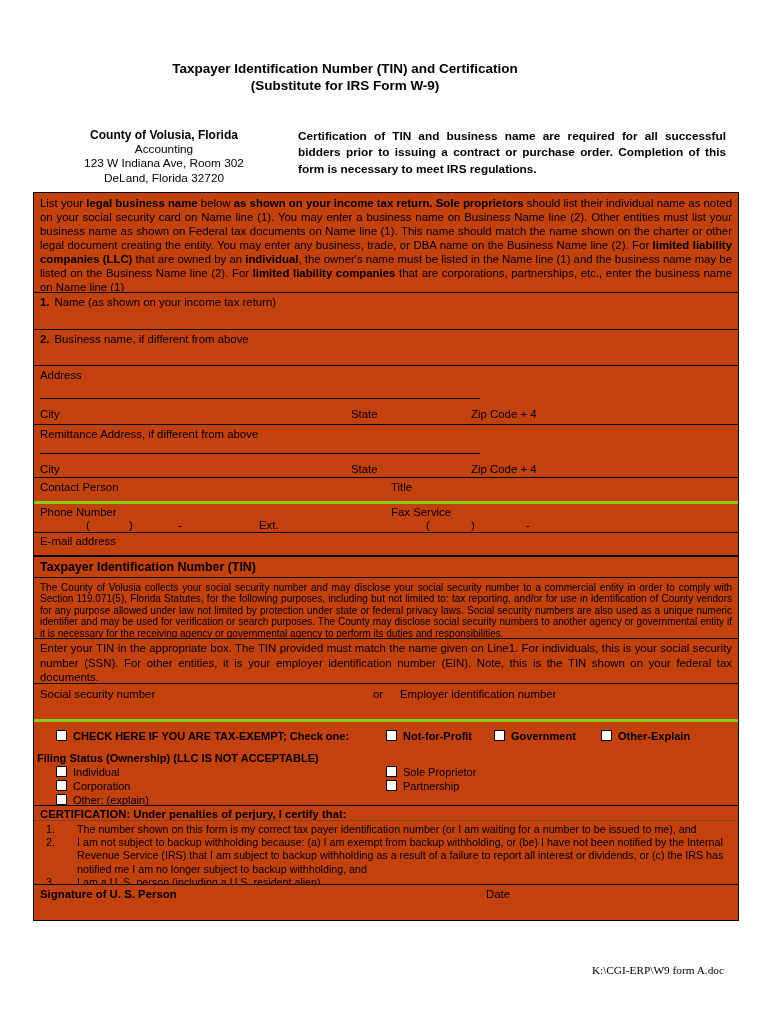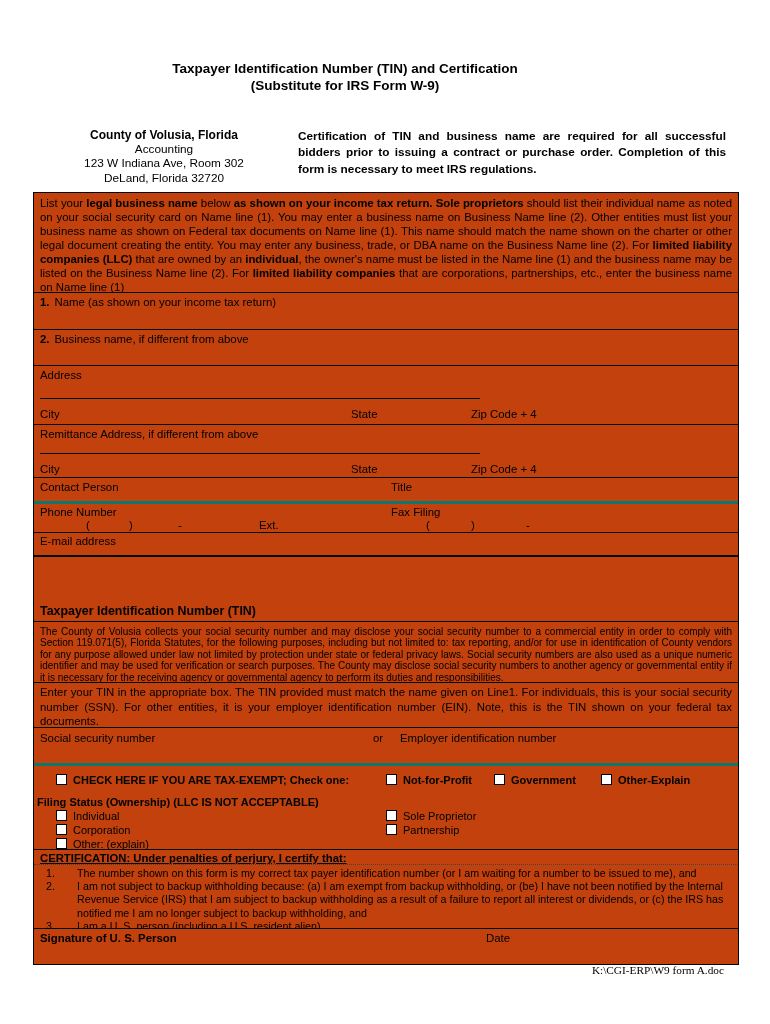--- a/index.html
+++ b/index.html
@@ -12,26 +12,26 @@
   .agency{position:absolute;top:128px;left:58px;width:212px;text-align:center;
           font-size:11.8px;line-height:14.2px;}
   .agency .name{font-weight:700;font-size:12px;}
   .notice{position:absolute;top:128px;left:298px;width:428px;font-weight:700;
           font-size:11.8px;line-height:16.4px;text-align:justify;}
   
   .form{position:absolute;top:192px;left:33px;width:704px;border:1px solid #000;background:#c2410c;}
   .row{position:relative;box-sizing:border-box;border-bottom:1px solid #000;overflow:hidden;
        font-size:11.4px;}
   .row:last-child{border-bottom:none;}
-  .sep-gray{border-bottom:3px solid #0f766e;}
+  .sep-gray{border-bottom:3px solid #84cc16;}
   .sep-thick{border-bottom:2px solid #000;}
-  .sep-dotted{border-bottom:1px dotted #444;text-decoration:underline;}
+  .sep-dotted{border-bottom:1px dotted #444;}
   .h100{height:100px;} .h37{height:37px;} .h36{height:36px;} .h59{height:59px;}
   .h53{height:53px;} .h26{height:26px;} .h29{height:29px;} .h24{height:24px;}
-  .h21{height:21px;margin-top:44px;} .h61{height:61px;} .h45{height:45px;} .h38{height:38px;}
+  .h21{height:21px;} .h61{height:61px;} .h45{height:45px;} .h38{height:38px;}
   .h84{height:84px;} .h15{height:15px;} .h64{height:64px;} .h35{height:35px;}
   .para{padding:3px 6px;text-align:justify;line-height:14px;}
   .cell-label{padding:3px 6px;}
   .num{font-weight:700;}
   .gap{display:inline-block;width:5px;}
   .abs{position:absolute;white-space:nowrap;}
   .write-line{position:absolute;left:6px;width:440px;border-top:1px solid #000;height:0;}
   .tin-head{font-size:12.4px;font-weight:700;padding:3px 6px;}
   .small-para{font-size:10px;line-height:11.4px;padding:4px 6px 14px 6px;text-align:justify;}
   .instr{padding:2px 6px;line-height:14.6px;text-align:justify;}
@@ -100,21 +100,21 @@
       <span class="abs" style="left:437px;top:38px">Zip Code + 4</span>
     </div>
 
     <div class="row h26 sep-gray">
       <span class="abs" style="left:6px;top:3px">Contact Person</span>
       <span class="abs" style="left:357px;top:3px">Title</span>
     </div>
 
     <div class="row h29">
       <span class="abs" style="left:6px;top:2px">Phone Number</span>
-      <span class="abs" style="left:357px;top:2px">Fax Filing</span>
+      <span class="abs" style="left:357px;top:2px">Fax Service</span>
       <span class="abs" style="left:52px;top:15px">(</span>
       <span class="abs" style="left:95px;top:15px">)</span>
       <span class="abs" style="left:144px;top:15px">-</span>
       <span class="abs" style="left:225px;top:15px">Ext.</span>
       <span class="abs" style="left:392px;top:15px">(</span>
       <span class="abs" style="left:437px;top:15px">)</span>
       <span class="abs" style="left:492px;top:15px">-</span>
     </div>
 
     <div class="row h24 sep-thick">

